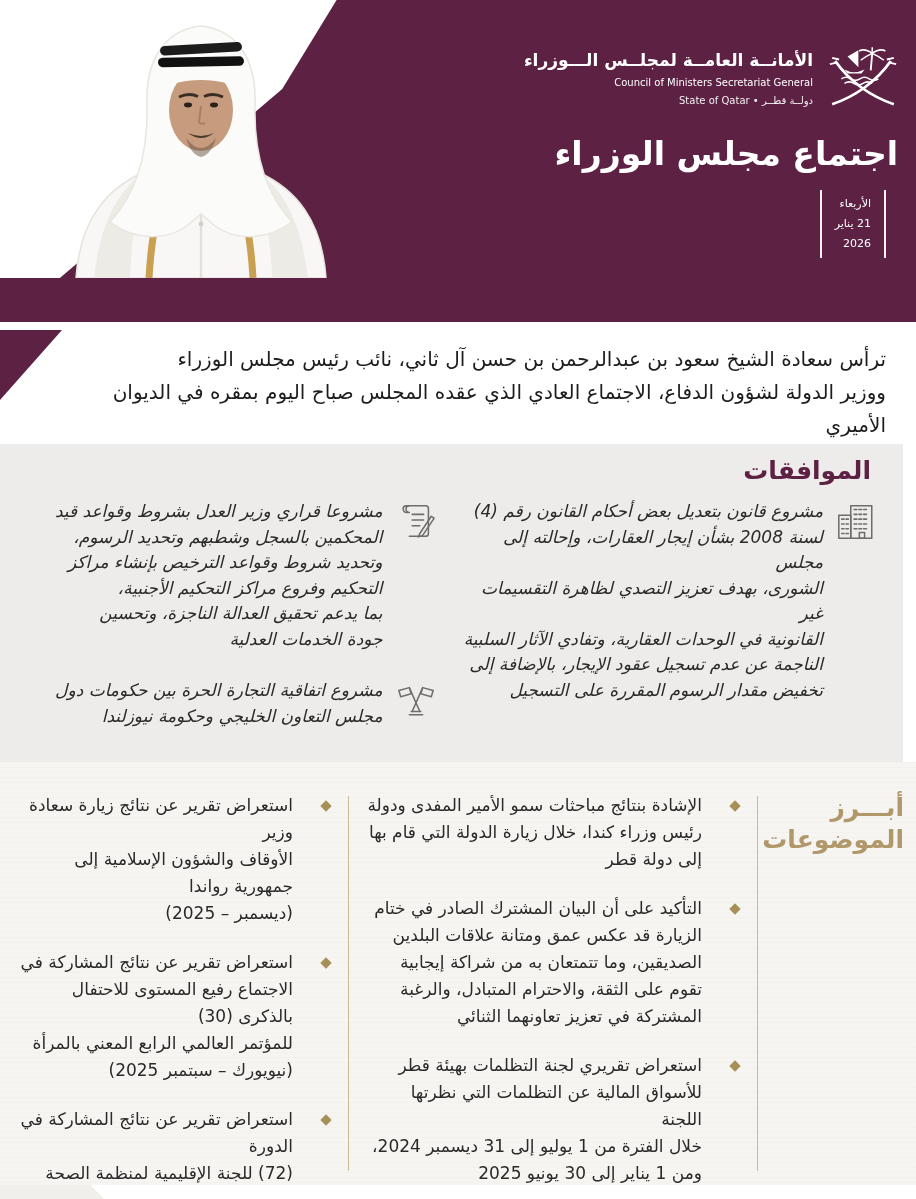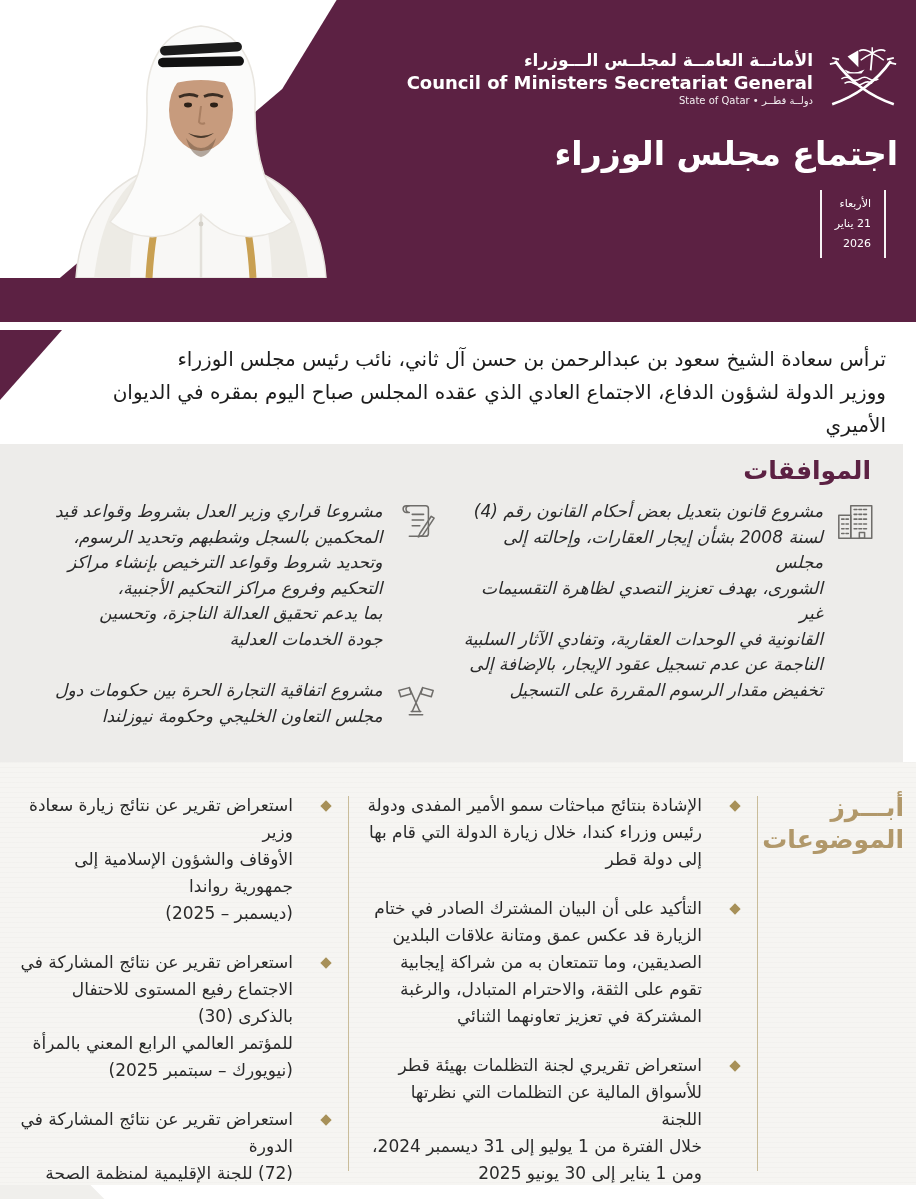--- a/index.html
+++ b/index.html
@@ -7,21 +7,21 @@
   .page{position:relative;width:916px;height:1199px;overflow:hidden;background:#fff;}
 
   
   .hero{position:relative;height:322px;background:#5c2143;overflow:hidden;}
   .hero-white{position:absolute;left:0;top:0;width:340px;height:278px;background:#fff;
     clip-path:polygon(0 0,99% 0,83% 32%,17.6% 100%,0 100%);}
   .portrait{position:absolute;left:50px;top:6px;width:302px;height:272px;}
   .brand{position:absolute;top:38px;right:16px;display:flex;align-items:center;gap:13px;direction:ltr;}
   .brand-text{text-align:right;color:#fff;}
   .brand-ar{font-size:17px;font-weight:bold;line-height:22px;}
-  .brand-en{font-size:18px;line-height:18px;margin-top:3px;font-weight:bold;}
+  .brand-en{font-size:10px;line-height:18px;margin-top:3px;}
   .brand-state{font-size:10px;line-height:13px;margin-top:2px;opacity:.92;}
   .emblem{width:74px;height:80px;}
   .hero-title{position:absolute;top:134px;right:18px;margin:0;color:#fff;font-size:33px;font-weight:bold;direction:rtl;}
   .date-badge{position:absolute;top:190px;right:30px;color:#fff;text-align:right;direction:rtl;
     font-size:11px;line-height:20px;padding:4px 13px;border-right:2px solid #f7f3f5;border-left:2px solid #f7f3f5;}
 
   
   .intro-band{position:relative;height:114px;background:#fff;}
   .intro-wedge{position:absolute;left:0;top:0;width:62px;height:70px;background:#5c2143;
     clip-path:polygon(0 0,100% 0,0 100%);}

